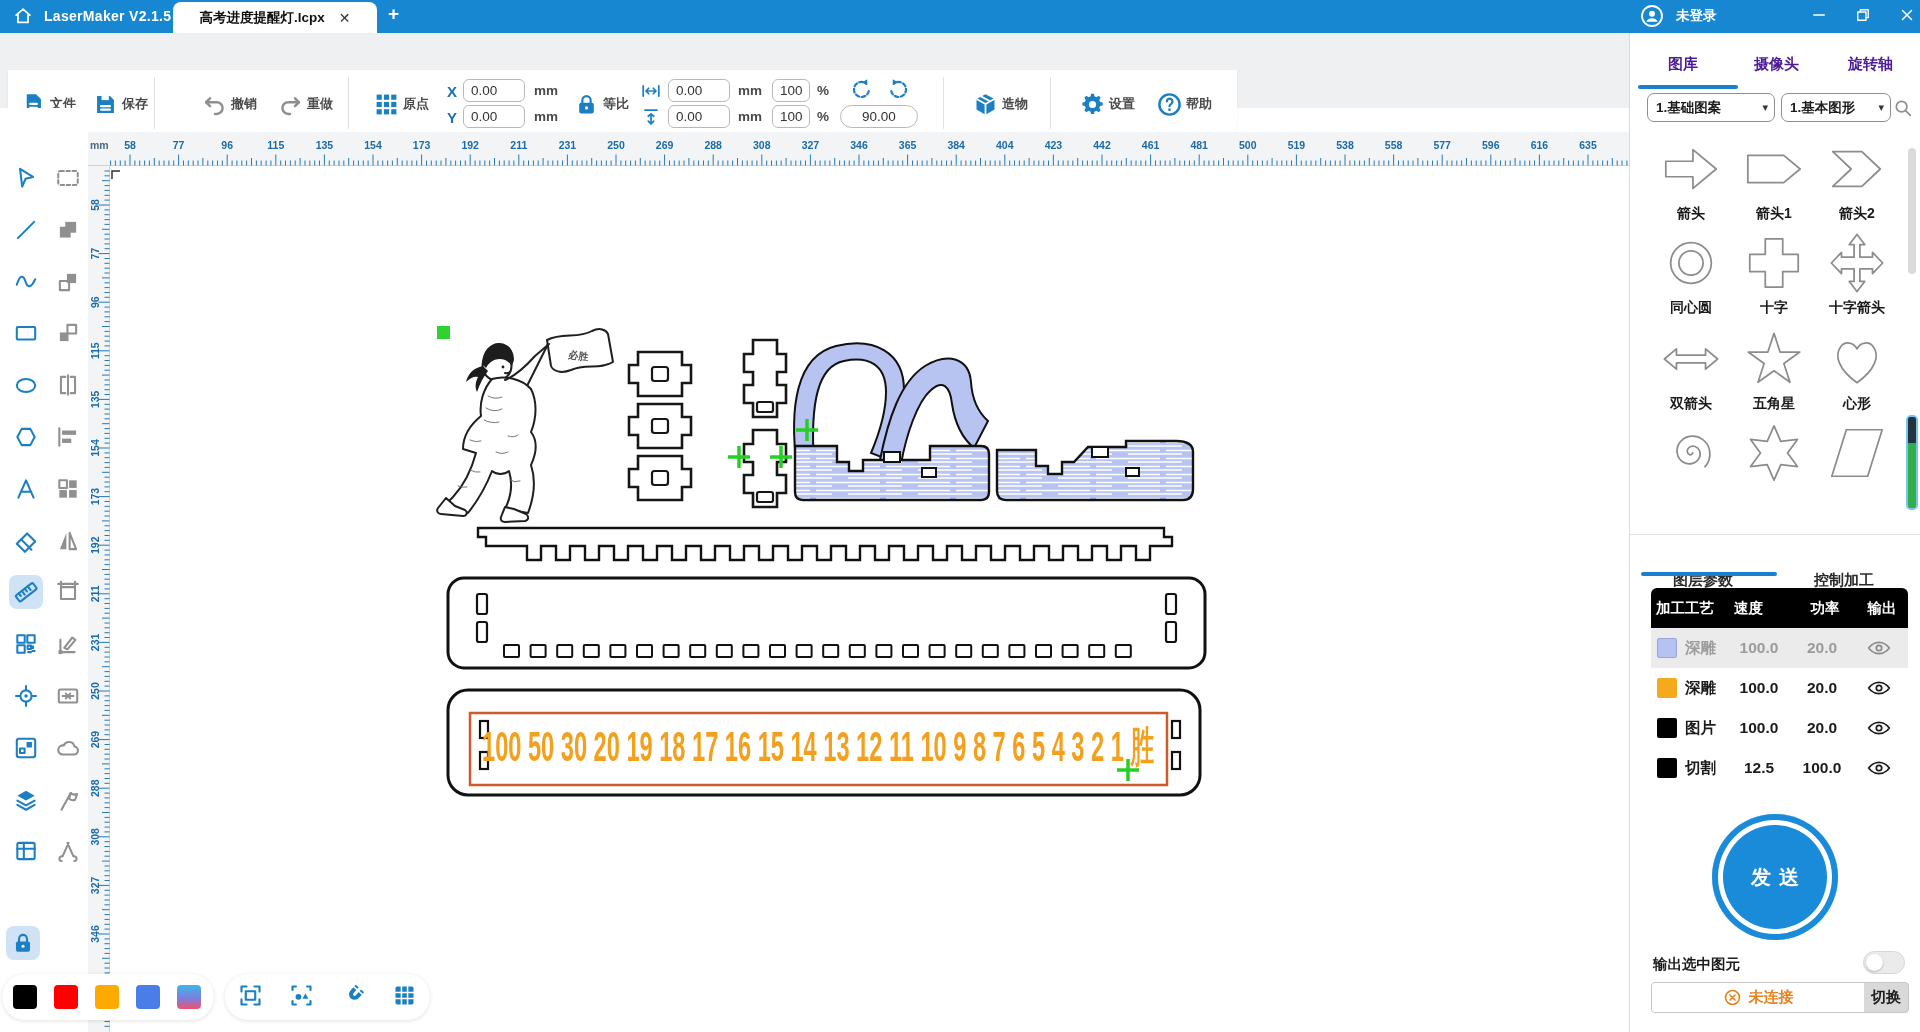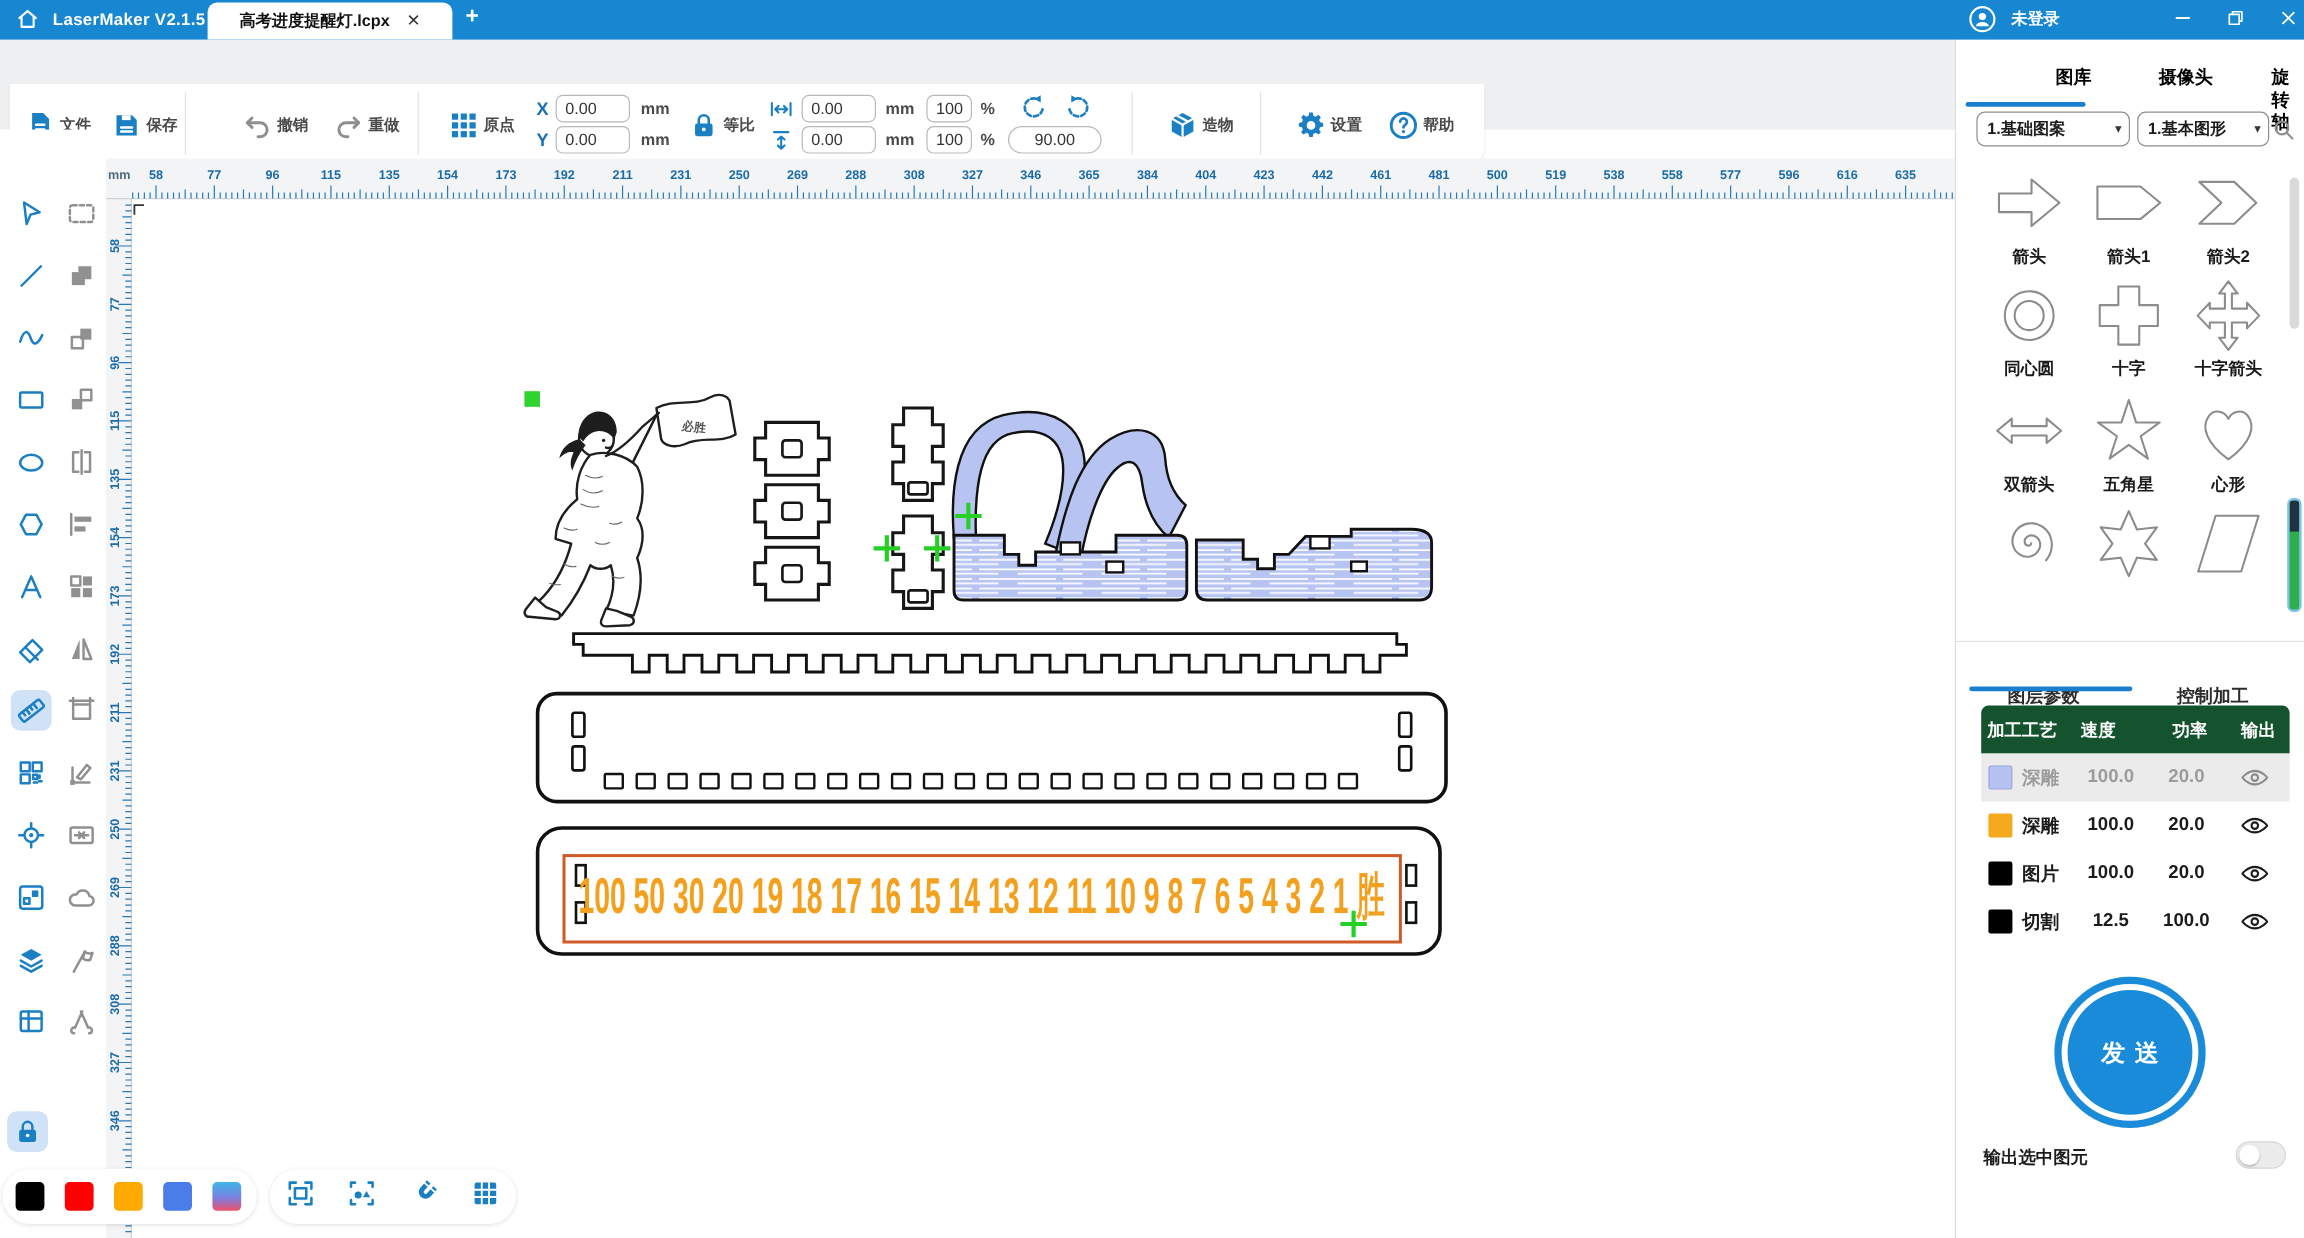--- a/index.html
+++ b/index.html
@@ -33,30 +33,30 @@
   .tool.active { background:#cfe2f6; }
   
   #cv { position:absolute; left:88px; top:132px; z-index:1; }
   
   .pill { position:absolute; background:#fff; border-radius:23px; box-shadow:0 1px 4px rgba(0,0,0,.12); display:flex; align-items:center; z-index:10; }
   #pill-colors { left:2px; top:974px; width:212px; height:46px; padding:0 11px; gap:17px; }
   .swatch { width:24px; height:24px; border-radius:4px; }
   #pill-tools { left:225px; top:974px; width:205px; height:46px; padding:0 12px; justify-content:space-between; }
   
   #rpanel { position:absolute; left:1629px; top:33px; width:291px; height:999px; background:#fff; border-left:1px solid #dcdcdc; z-index:20; }
-  .rtab { position:absolute; top:22px; font-size:15px; font-weight:bold; color:#000000;margin-left:45px; }
+  .rtab { position:absolute; top:22px; font-size:15px; font-weight:bold; color:#4c1d95; }
   #lib-underline { position:absolute; left:8px; top:52px; width:100px; height:4px; background:#1b7fd0; border-radius:2px; }
   .dd { position:absolute; top:60px; height:29px; border:1.5px solid #8f8f8f; border-radius:7px; background:#fff;
     display:flex; align-items:center; justify-content:space-between; padding:0 6px 0 8px; font-size:13.5px; font-weight:bold; color:#1c1c1c; }
   .shape-cell { position:absolute; width:72px; display:flex; flex-direction:column; align-items:center; color:#8c8c8c; }
   .shape-lab { margin-top:5px; font-size:14px; font-weight:bold; color:#1a1a1a; white-space:nowrap; }
   #lp-divider { position:absolute; left:0px; top:501px; width:291px; height:1px; background:#e2e2e2; }
   .ltab { position:absolute; top:512px; font-size:15px; font-weight:bold; color:#2b2b2b;margin-top:26px; }
   #lp-underline { position:absolute; left:11px; top:539px; width:136px; height:4px; background:#1b7fd0; border-radius:2px; }
-  #ltable-head { position:absolute; left:21px; top:555px; width:257px; height:40px; background:#14532d; border-radius:6px 6px 0 0;
+  #ltable-head { position:absolute; left:21px; top:555px; width:257px; height:40px; background:#000000; border-radius:6px 6px 0 0;
     color:#fff; font-size:14.5px; font-weight:bold; display:flex; align-items:center; }
   .lrow { position:absolute; left:21px; width:257px; height:40px; display:flex; align-items:center; font-size:15.5px; font-weight:bold; color:#1b1b1b; }
   .lrow.sel { background:#ebebeb; color:#9b9b9b; }
   .lsw { width:20px; height:20px; margin-left:6px; border-radius:2px; }
   #send-btn { position:absolute; left:82px; top:781px; width:126px; height:126px; border-radius:50%;
     background:#1a8bd8; box-shadow: inset 0 0 0 6px #1a8bd8, inset 0 0 0 11px #fff;
     color:#fff; font-size:20px; font-weight:bold; letter-spacing:8px; display:flex; align-items:center; justify-content:center; padding-left:8px; }
   #out-label { position:absolute; left:23px; top:922px; font-size:14.5px; font-weight:bold; color:#1c1c1c; }
   #out-toggle { position:absolute; left:233px; top:918px; width:42px; height:23px; border-radius:12px; background:#ebebeb; border:1px solid #d6d6d6; }
   #out-knob { position:absolute; left:2px; top:2px; width:17px; height:17px; border-radius:50%; background:#fff; box-shadow:0 1px 2px rgba(0,0,0,.25); }
@@ -793,18 +793,30 @@
 
   <div id="send-btn">
       <span>发送</span>
     </div>
 
   <span id="out-label">输出选中图元</span>
   <div id="out-toggle">
       <div id="out-knob"></div>
     </div>
 
+  <div id="conn-bar">
+    <div id="conn-status">
+      <span style="display: inline-flex;">
+          <svg viewBox="0 0 24 24" width="19" height="19" fill="none" stroke="currentColor" stroke-width="1.9" stroke-linecap="round" stroke-linejoin="round">
+            <circle cx="12" cy="12" r="8.8" stroke-width="2"></circle>
+            <path d="M8.8 8.8l6.4 6.4M15.2 8.8l-6.4 6.4" stroke-width="2"></path>
+          </svg>
+        </span>
+      <span>未连接</span>
+    </div>
+    <div id="conn-switch">切换</div>
+  </div>
 </div>
 
 <div id="scroll-gray"></div>
 <div id="scroll-green">
     <i></i>
   </div>
 
 </body></html>

